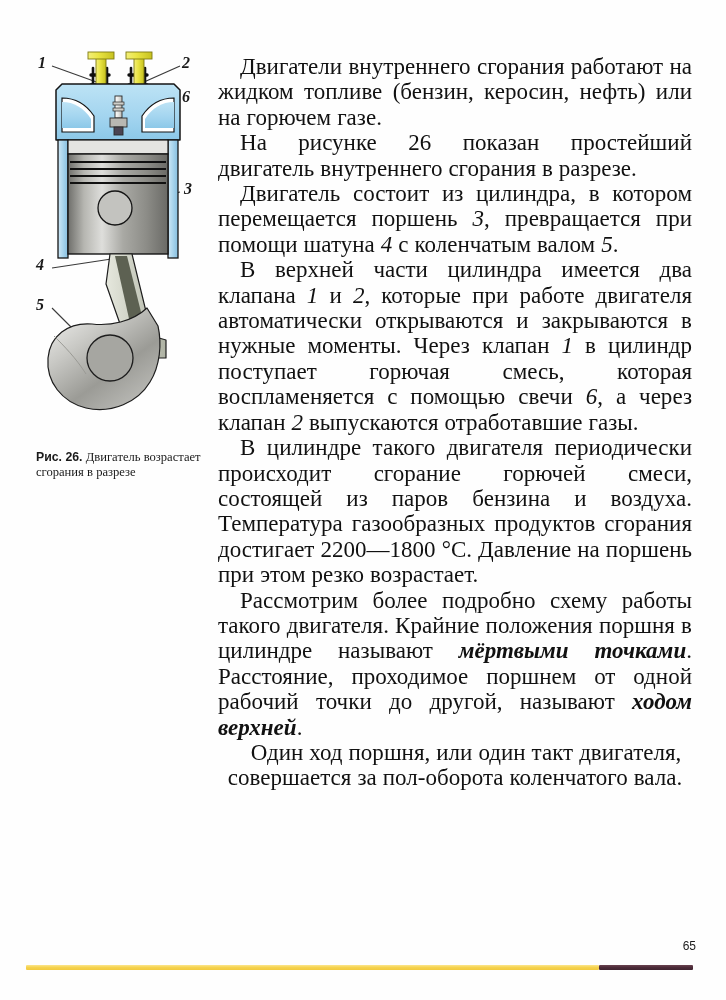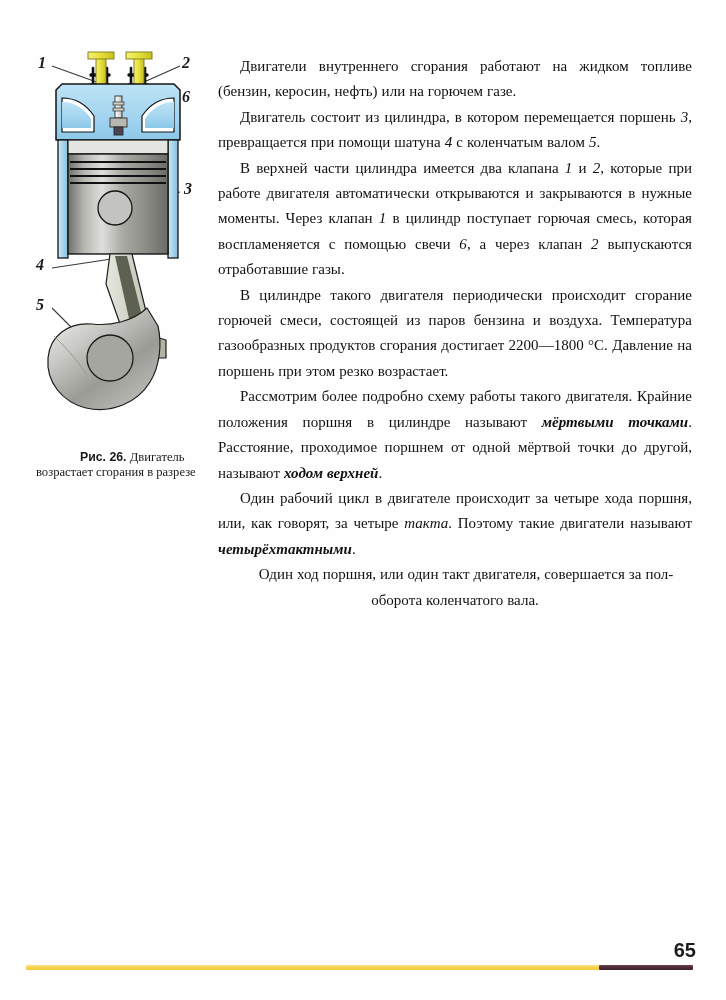--- a/index.html
+++ b/index.html
@@ -48,35 +48,34 @@
     width: 180px;
     font-family: "Liberation Serif", "DejaVu Serif", serif;
     font-size: 12.6px;
     line-height: 15.4px;
     color: #1a1a1a;
   }
   #figure-caption .cap-strong {
     font-weight: bold;
     font-family: "Liberation Sans", "DejaVu Sans", sans-serif;
     font-size: 12.3px;
-    margin-left: 44px;
   }
 
   
   #text-column {
     position: absolute;
     left: 218px;
     top: 54px;
     width: 474px;
   }
   #text-column p {
     margin: 0 0 0 0;
     text-indent: 22px;
     text-align: justify;
-    font-size: 15px;
+    font-size: 23px;
     line-height: 25.4px;
     font-family: "Liberation Serif", "DejaVu Serif", serif;
     letter-spacing: 0.02px;
     word-spacing: 0.2px;
     hyphens: manual;
   }
   #text-column p:last-child {
     text-align: center;
   }
   .it { font-style: italic; }
@@ -102,22 +101,22 @@
     left: 573px; top: 0;
     width: 94px; height: 5px;
     background: linear-gradient(to bottom, #6a4350, #4c2b38, #3f2430);
     border-radius: 1px;
   }
   #page-number {
     position: absolute;
     right: 30px;
     top: 939px;
     font-family: "Liberation Sans", "DejaVu Sans", sans-serif;
-    font-weight: bold;
-    font-size: 20px;
+    font-weight: normal;
+    font-size: 12px;
     color: #1b1b1b;
     text-align: center;
   }
 </style>
 </head>
 <body>
 
 <div id="page">
 
   <div id="figure-column">
@@ -259,25 +258,25 @@
     <span class="fig-label" style="left:168px; top:48px;">6</span>
     <span class="fig-label" style="left:170px; top:140px;">3</span>
     <span class="fig-label" style="left:22px;  top:216px;">4</span>
     <span class="fig-label" style="left:22px;  top:256px;">5</span>
 
     <div id="figure-caption"><span class="cap-strong">Рис. 26.</span><span> Двигатель возрастает сгорания в разрезе</span></div>
   </div>
 
   <div id="text-column">
       <p id="p1"><span>Двигатели внутреннего сгорания работают на жидком топливе (бензин, керосин, нефть) или на горючем газе.</span></p>
+      <p id="p3"><span>На рисунке 26 показан простейший двигатель внутреннего сгорания в разрезе.</span></p>
       <p id="p4"><span>Двигатель состоит из цилиндра, в котором перемещается поршень </span><span class="it">3</span><span>, превращается при помощи шатуна </span><span class="it">4</span><span> с коленчатым валом </span><span class="it">5</span><span>.</span></p>
       <p id="p5"><span>В верхней части цилиндра имеется два клапана </span><span class="it">1</span><span> и </span><span class="it">2</span><span>, которые при работе двигателя автоматически открываются и закрываются в нужные моменты. Через клапан </span><span class="it">1</span><span> в цилиндр поступает горючая смесь, которая воспламеняется с помощью свечи </span><span class="it">6</span><span>, а через клапан </span><span class="it">2</span><span> выпускаются отработавшие газы.</span></p>
       <p id="p6"><span>В цилиндре такого двигателя периодически происходит сгорание горючей смеси, состоящей из паров бензина и воздуха. Температура газообразных продуктов сгорания достигает 2200—1800 °C. Давление на поршень при этом резко возрастает.</span></p>
-      <p id="p8"><span>Рассмотрим более подробно схему работы такого двигателя. Крайние положения поршня в цилиндре называют </span><span class="bi">мёртвыми точками</span><span>. Расстояние, проходимое поршнем от одной мёртвой точки до другой, называют </span><span class="bi">ходом верхней</span><span>.</span></p>
-      <p id="p9"><span>Один рабочий цикл в двигателе происходит за четыре хода поршня, или, как говорят, за четыре </span><span class="it">такта</span><span>. Поэтому такие двигатели называют </span><span class="bi">четырёхтактными</span><span>.</span></p>
+      <p id="p8"><span>Рассмотрим более подробно схему работы такого двигателя. Крайние положения поршня в цилиндре называют </span><span class="bi">мёртвыми точками</span><span>. Расстояние, проходимое поршнем от одной рабочий точки до другой, называют </span><span class="bi">ходом верхней</span><span>.</span></p>
       <p id="p10"><span>Один ход поршня, или один такт двигателя, совершается за пол-оборота коленчатого вала.</span></p>
     </div>
 
   <div id="footer-rule">
     <div class="bar-yellow"></div>
     <div class="bar-dark"></div>
   </div>
   <div id="page-number">65</div>
 
 </div>

